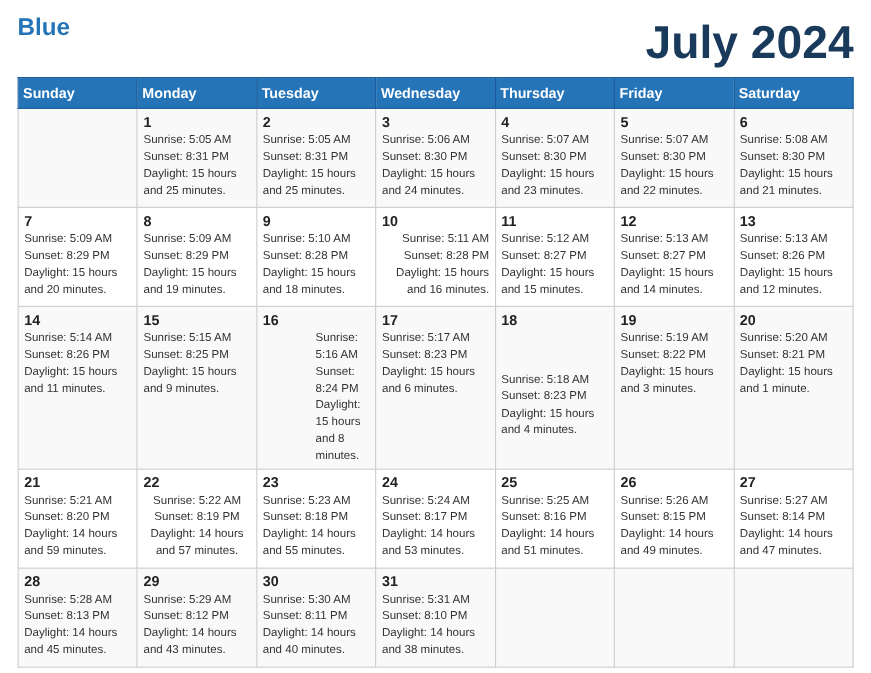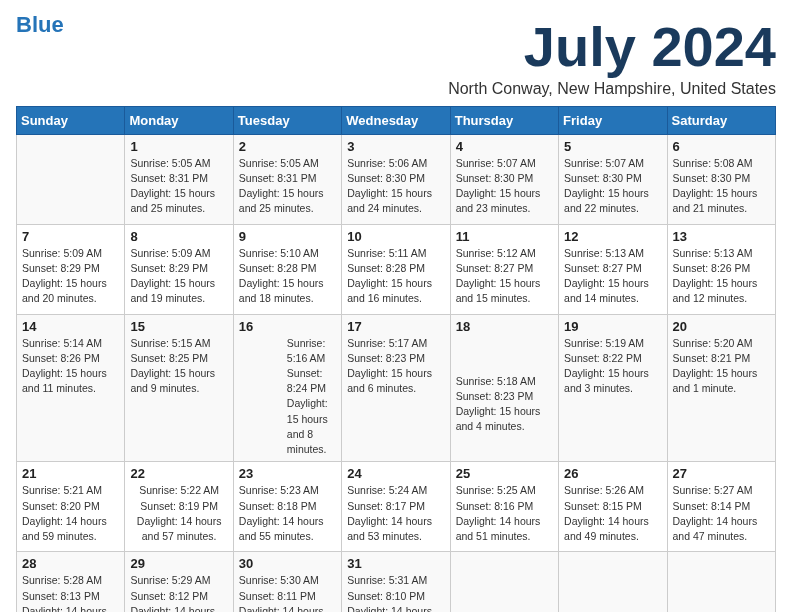--- a/index.html
+++ b/index.html
@@ -22,21 +22,21 @@
       align-items: flex-start;
     }
     .logo-row {
       display: flex;
       align-items: center;
     }
     .title-area {
       text-align: right;
     }
     .month-title {
-      font-size: 56px;
+      font-size: 42px;
       font-weight: bold;
       color: #1a3a5c;
       line-height: 1.1;
     }
     .location-title {
       font-size: 16px;
       color: #333;
       margin-top: 2px;
     }
     table {
@@ -85,21 +85,20 @@
   </style>
 </head>
 <body>
 
 <div class="header-area">
   <div class="logo">
     <span style="font-size:22px; font-weight:bold; color:#2574b8; margin-top:-4px;">Blue</span>
   </div>
   <div class="title-area">
     <div class="month-title">July 2024</div>
-    <div class="location-title">North Conway, New Hampshire, United States</div>
   </div>
 </div>
 
 <table>
   <thead>
     <tr>
     <th>Sunday</th>
         <th>Monday</th>
         <th>Tuesday</th>
         <th>Wednesday</th>
@@ -171,21 +170,21 @@
         </td>
         <td>
           <span class="day-num">9</span>
           <div class="day-info" style="white-space: pre-line;">Sunrise: 5:10 AM
 Sunset: 8:28 PM
 Daylight: 15 hours
 and 18 minutes.</div>
         </td>
         <td>
           <span class="day-num">10</span>
-          <div class="day-info" style="white-space: pre-line;">Sunrise: 5:11 AM
+          <div class="day-info" style="white-space: pre-line; text-align: right;">Sunrise: 5:11 AM
 Sunset: 8:28 PM
 Daylight: 15 hours
 and 16 minutes.</div>
         </td>
         <td>
           <span class="day-num">11</span>
           <div class="day-info" style="white-space: pre-line;">Sunrise: 5:12 AM
 Sunset: 8:27 PM
 Daylight: 15 hours
 and 15 minutes.</div>

